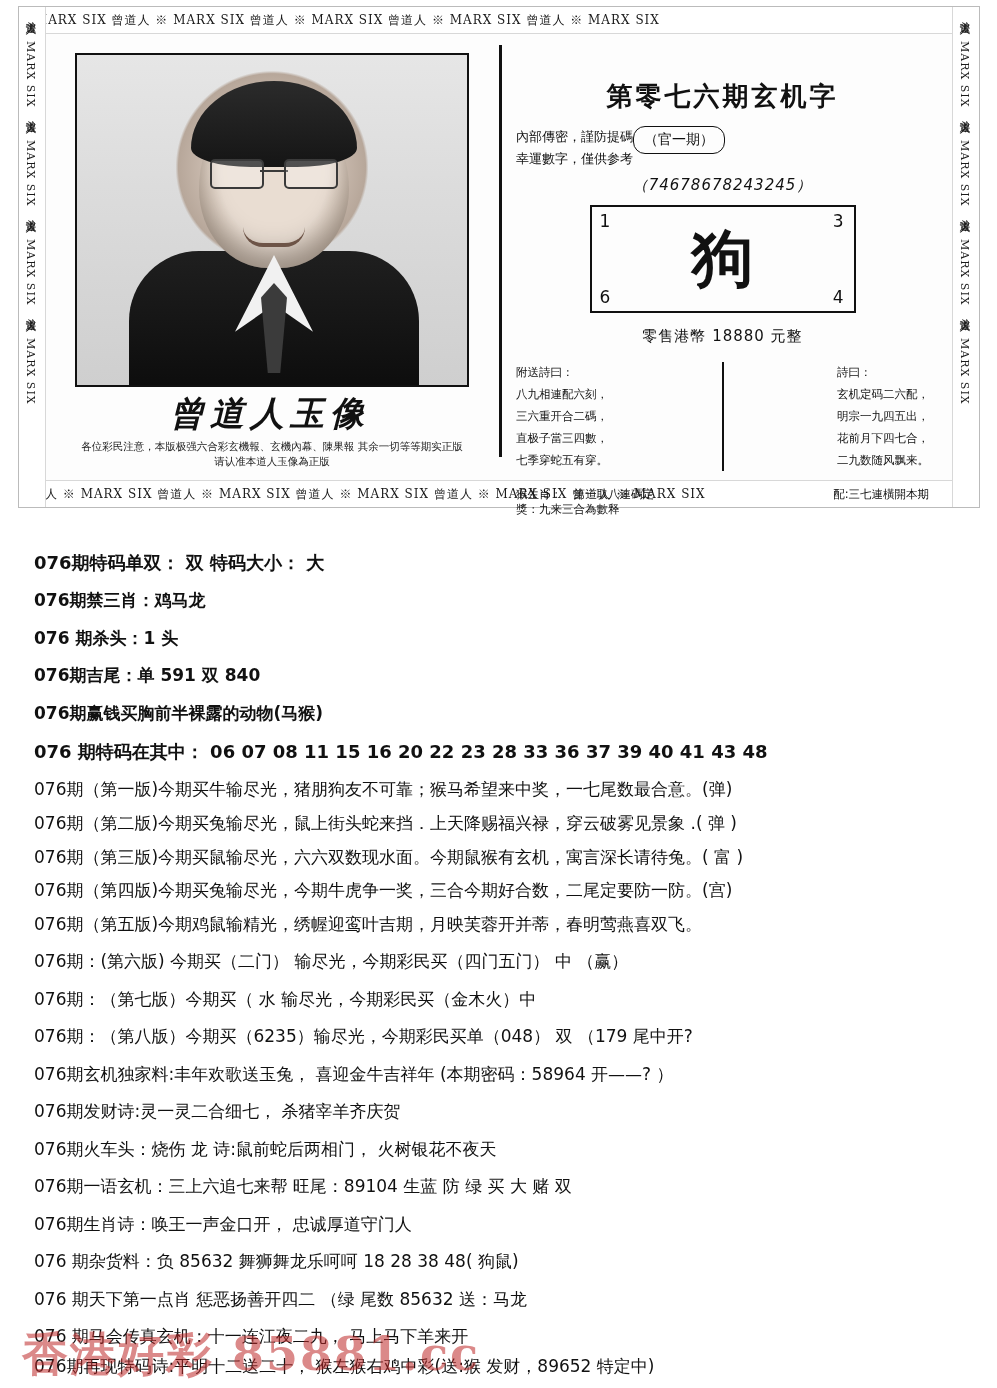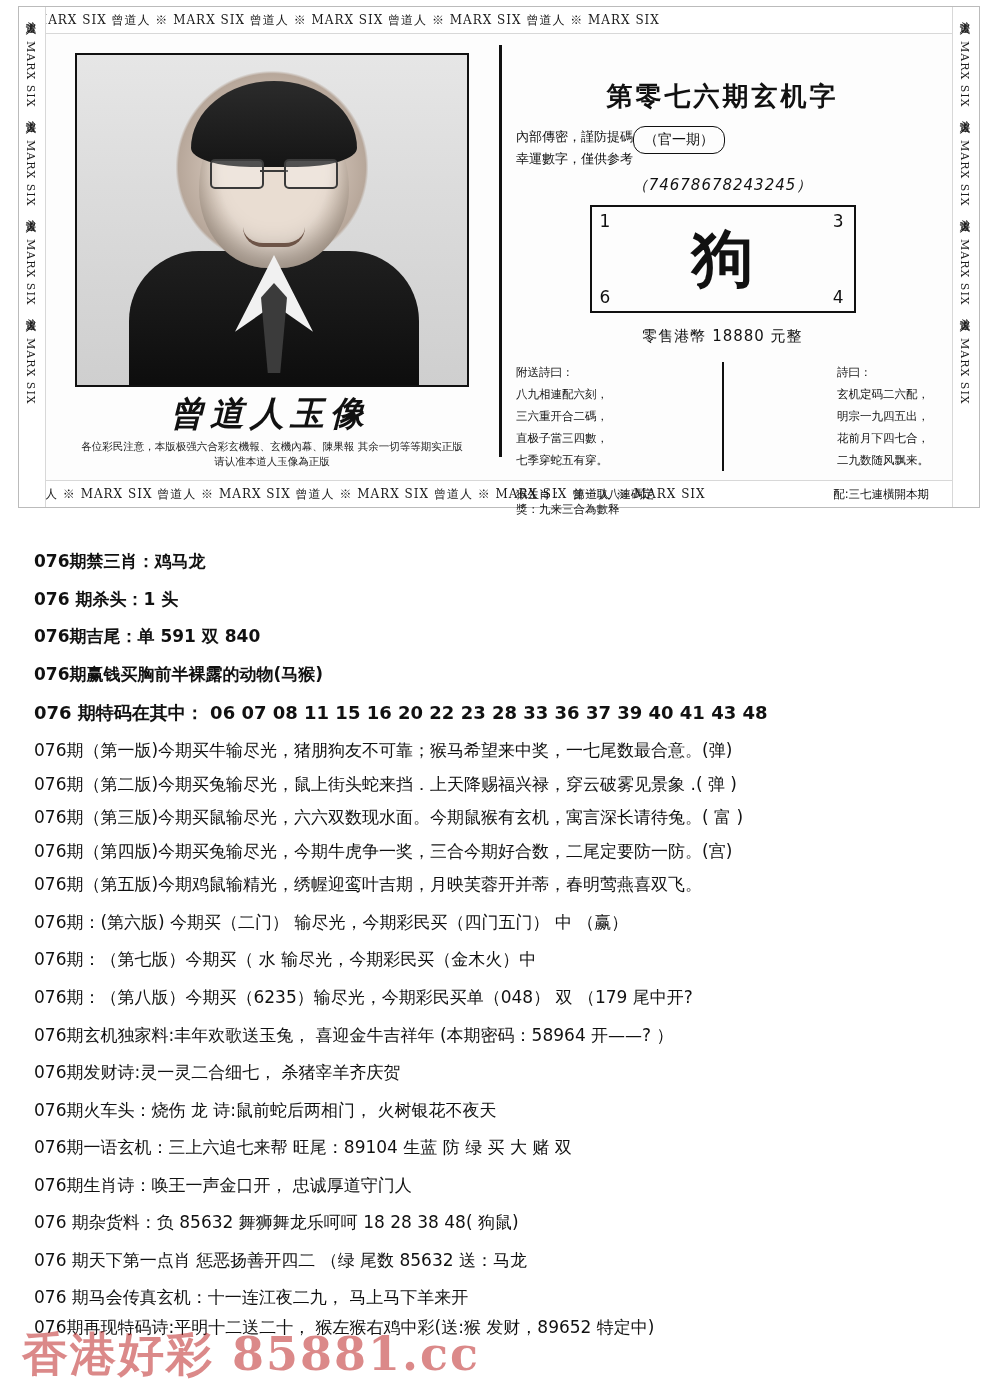--- a/index.html
+++ b/index.html
@@ -244,20 +244,21 @@
           <div>獎：九来三合為數释</div>
         </div>
         <div>配:三七連橫開本期</div>
       </div>
     </div>
 
   </div>
 </div>
 
 <div class="body-text">
+  <div class="line big b spaced">076期特码单双：  双   特码大小：  大</div>
   <div class="line b spaced">076期禁三肖：鸡马龙</div>
   <div class="line b spaced">076 期杀头：1 头</div>
   <div class="line b spaced">076期吉尾：单 591 双 840</div>
   <div class="line b spaced">076期赢钱买胸前半裸露的动物(马猴)</div>
   <div class="line big b spaced">076 期特码在其中： 06 07 08 11 15 16 20 22 23 28 33 36 37 39 40 41 43 48</div>
   <div class="line">076期（第一版)今期买牛输尽光，猪朋狗友不可靠；猴马希望来中奖，一七尾数最合意。(弹)</div>
   <div class="line">076期（第二版)今期买兔输尽光，鼠上街头蛇来挡．上天降赐福兴禄，穿云破雾见景象 .( 弹 )</div>
   <div class="line">076期（第三版)今期买鼠输尽光，六六双数现水面。今期鼠猴有玄机，寓言深长请待兔。( 富 )</div>
   <div class="line">076期（第四版)今期买兔输尽光，今期牛虎争一奖，三合今期好合数，二尾定要防一防。(宫)</div>
   <div class="line spaced">076期（第五版)今期鸡鼠输精光，绣幄迎鸾叶吉期，月映芙蓉开并蒂，春明莺燕喜双飞。</div>

